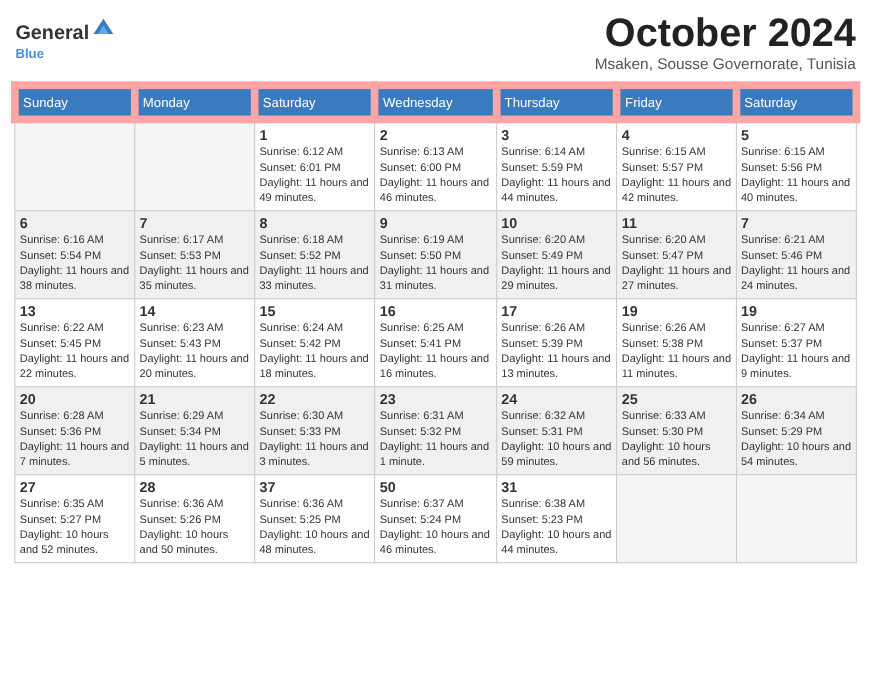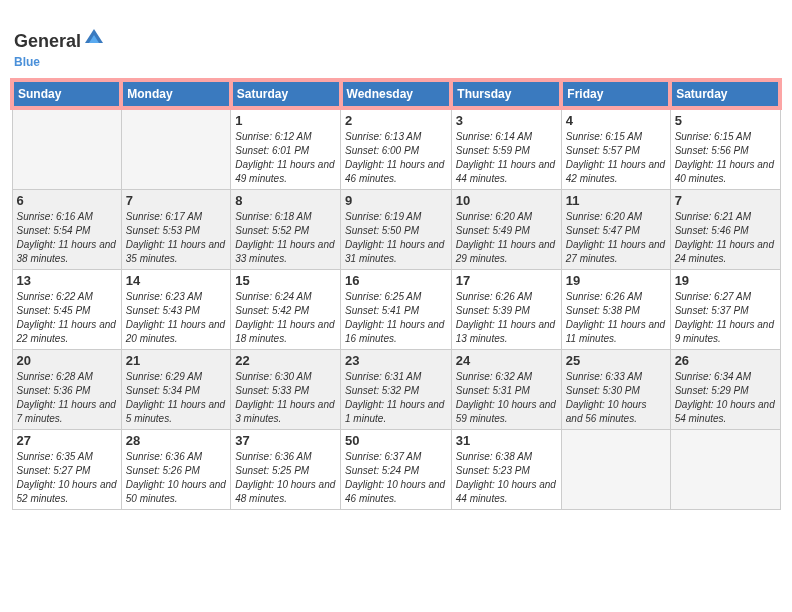--- a/index.html
+++ b/index.html
@@ -13,21 +13,21 @@
     .header {
       display: flex;
       justify-content: space-between;
       align-items: flex-start;
       margin-bottom: 8px;
       padding: 0 4px;
     }
     .logo {
       display: flex;
       align-items: flex-start;
-      margin-top: 15px;
+      margin-top: 3px;
     }
     .logo-text-general {
       font-size: 18px;
       font-weight: bold;
       color: #333;
     }
     .logo-text-blue {
       font-size: 12px;
       font-weight: bold;
       color: #4a90d9;
@@ -53,22 +53,22 @@
     .calendar {
       width: 100%;
       border-collapse: collapse;
     }
     .calendar th {
       background: #3a7abf;
       color: #fff;
       font-size: 12px;
       padding: 5px 4px;
       text-align: left;
-      border: 4px solid #fca5a5;
-      font-weight: bold;
+      border: 7px solid #fca5a5;
+      font-weight: normal;
     }
     .calendar td {
       border: 1px solid #ccc;
       vertical-align: top;
       padding: 3px 4px;
       width: 113px;
       min-height: 75px;
       font-size: 10.5px;
       color: #333;
       background: #fff;
@@ -79,39 +79,42 @@
     .day-number {
       font-size: 13px;
       font-weight: bold;
       margin-bottom: 2px;
       display: block;
     }
     .day-info {
       font-size: 10px;
       line-height: 1.4;
       color: #333;
-      font-style: italic;
     }
     .row-shaded td {
       background: #f0f0f0;
     }
   </style>
 </head>
 <body>
 
 <div class="header">
   <div class="logo">
     <div>
       <span class="logo-text-general">General</span><svg class="logo-icon" viewBox="0 0 22 22">
         <polygon points="2,18 11,4 20,18" fill="#3a7abf"></polygon>
         <polygon points="6,18 11,10 16,18" fill="#5aaaf0"></polygon>
       </svg><br>
       <span class="logo-text-blue">Blue</span>
     </div>
   </div>
+  <div class="title-area">
+    <div class="month-title">October 2024</div>
+    <div class="subtitle">Msaken, Sousse Governorate, Tunisia</div>
+  </div>
 </div>
 
 <table class="calendar">
   <thead>
     <tr>
     <th>Sunday</th>
         <th>Monday</th>
         <th>Saturday</th>
         <th>Wednesday</th>
         <th>Thursday</th>

